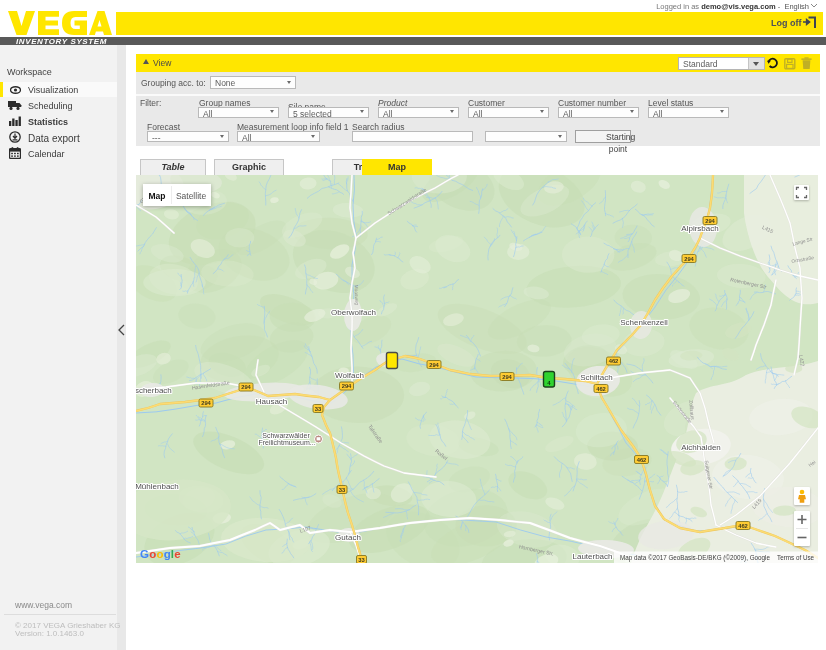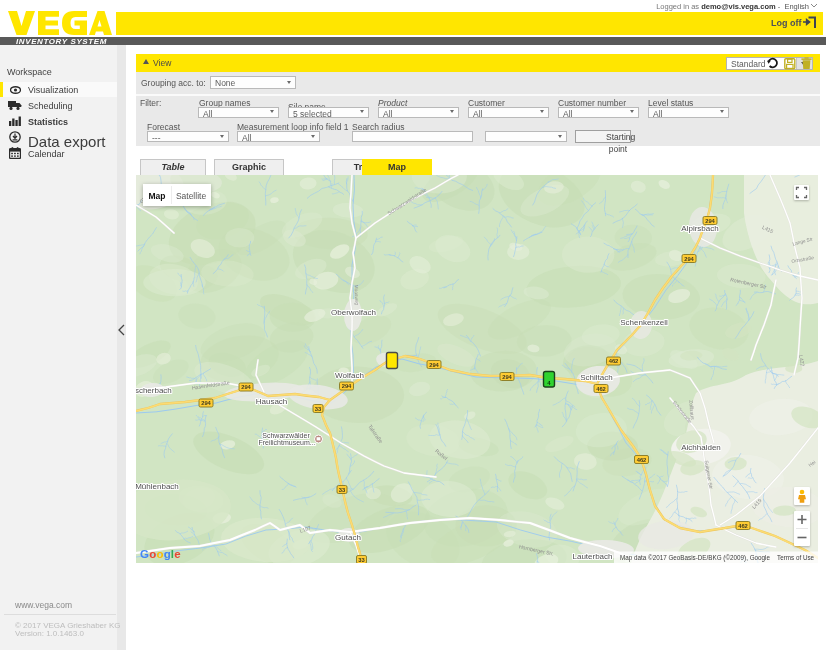--- a/index.html
+++ b/index.html
@@ -66,21 +66,21 @@
 </svg>
 
 <div class="abs" style="left:28px;top:117px;font-size:9px;color:#3c3c3c;font-weight:bold;">Statistics</div>
 <svg class="abs" style="left:9px;top:116px" width="12" height="11" viewBox="0 0 12 11">
   <rect x="0" y="5" width="2.3" height="5" fill="#2b2b2b"></rect>
   <rect x="3.2" y="2.5" width="2.3" height="7.5" fill="#2b2b2b"></rect>
   <rect x="6.4" y="4" width="2.3" height="6" fill="#2b2b2b"></rect>
   <rect x="9.6" y="0.5" width="2.3" height="9.5" fill="#2b2b2b"></rect>
 </svg>
 
-<div class="abs" style="left:28px;top:133px;font-size:15px;color:#3c3c3c;">Data export</div>
+<div class="abs" style="left:28px;top:133px;font-size:10px;color:#3c3c3c;">Data export</div>
 <svg class="abs" style="left:9px;top:131px" width="12" height="12" viewBox="0 0 12 12">
   <circle cx="6" cy="6" r="5.2" fill="none" stroke="#2b2b2b" stroke-width="1.3"></circle>
   <path d="M6,2.6 v4 M4,5 l2,2.3 2,-2.3 M3.6,8.8 h4.8" stroke="#2b2b2b" stroke-width="1.2" fill="none"></path>
 </svg>
 
 <div class="abs" style="left:28px;top:149px;font-size:9px;color:#3c3c3c;">Calendar</div>
 <svg class="abs" style="left:9px;top:147px" width="12" height="12" viewBox="0 0 12 12">
   <rect x="0.5" y="1.8" width="11" height="9.6" rx="1" fill="none" stroke="#2b2b2b" stroke-width="1.4"></rect>
   <rect x="0.5" y="1.8" width="11" height="2.8" fill="#2b2b2b"></rect>
   <rect x="2.6" y="0.2" width="1.6" height="2.4" fill="#2b2b2b"></rect>
@@ -97,21 +97,21 @@
 
 <div class="abs" style="left:15px;top:600px;font-size:8.5px;color:#8a8a8a;">www.vega.com</div>
 <div class="abs" style="left:4px;top:614px;width:112px;height:1px;background:#ddd;"></div>
 <div class="abs" style="left:15px;top:621px;font-size:8px;color:#bdbdbd;">© 2017 VEGA Grieshaber KG</div>
 <div class="abs" style="left:15px;top:629px;font-size:8px;color:#bdbdbd;">Version: 1.0.1463.0</div>
 
 <div class="abs" style="left:136px;top:54px;width:684px;height:17.5px;background:#ffe600;"></div>
 <div class="abs" style="left:143px;top:59px;width:0;height:0;border-left:3.5px solid transparent;border-right:3.5px solid transparent;border-bottom:5px solid #555;"></div>
 <div class="abs" style="left:153px;top:58px;font-size:8.5px;color:#4a4a4a;">View</div>
 
-<div class="abs" style="left:678px;top:57px;width:87px;height:13px;background:#fff;border:1px solid #b5b5b5;margin-left:48px;">
+<div class="abs" style="left:678px;top:57px;width:87px;height:13px;background:#fff;border:1px solid #b5b5b5;">
   <div style="font-size:8.5px;color:#5c5c5c;padding:1px 0 0 4px;">Standard</div>
   <div style="position:absolute;right:0;top:0;width:16px;height:11px;background:#e2e2e2;border-left:1px solid #c5c5c5;"></div>
   <div style="position:absolute;right:5px;top:4px;width:0;height:0;border-left:3px solid transparent;border-right:3px solid transparent;border-top:4px solid #555;"></div>
 </div>
 <svg class="abs" style="left:767px;top:56.5px" width="12" height="12" viewBox="0 0 12 12">
   <path d="M1.6,4.6 A4.3,4.3 0 1 1 2.6,9.0" stroke="#191919" stroke-width="1.8" fill="none"></path>
   <path d="M0.0,3.8 L4.0,3.4 L1.6,6.8 Z" fill="#191919"></path>
 </svg>
 <svg class="abs" style="left:784px;top:57.5px" width="12" height="12" viewBox="0 0 12 12">
   <rect x="0.8" y="0.8" width="10" height="10" rx="1" fill="none" stroke="#c0b024" stroke-width="1.4"></rect>

